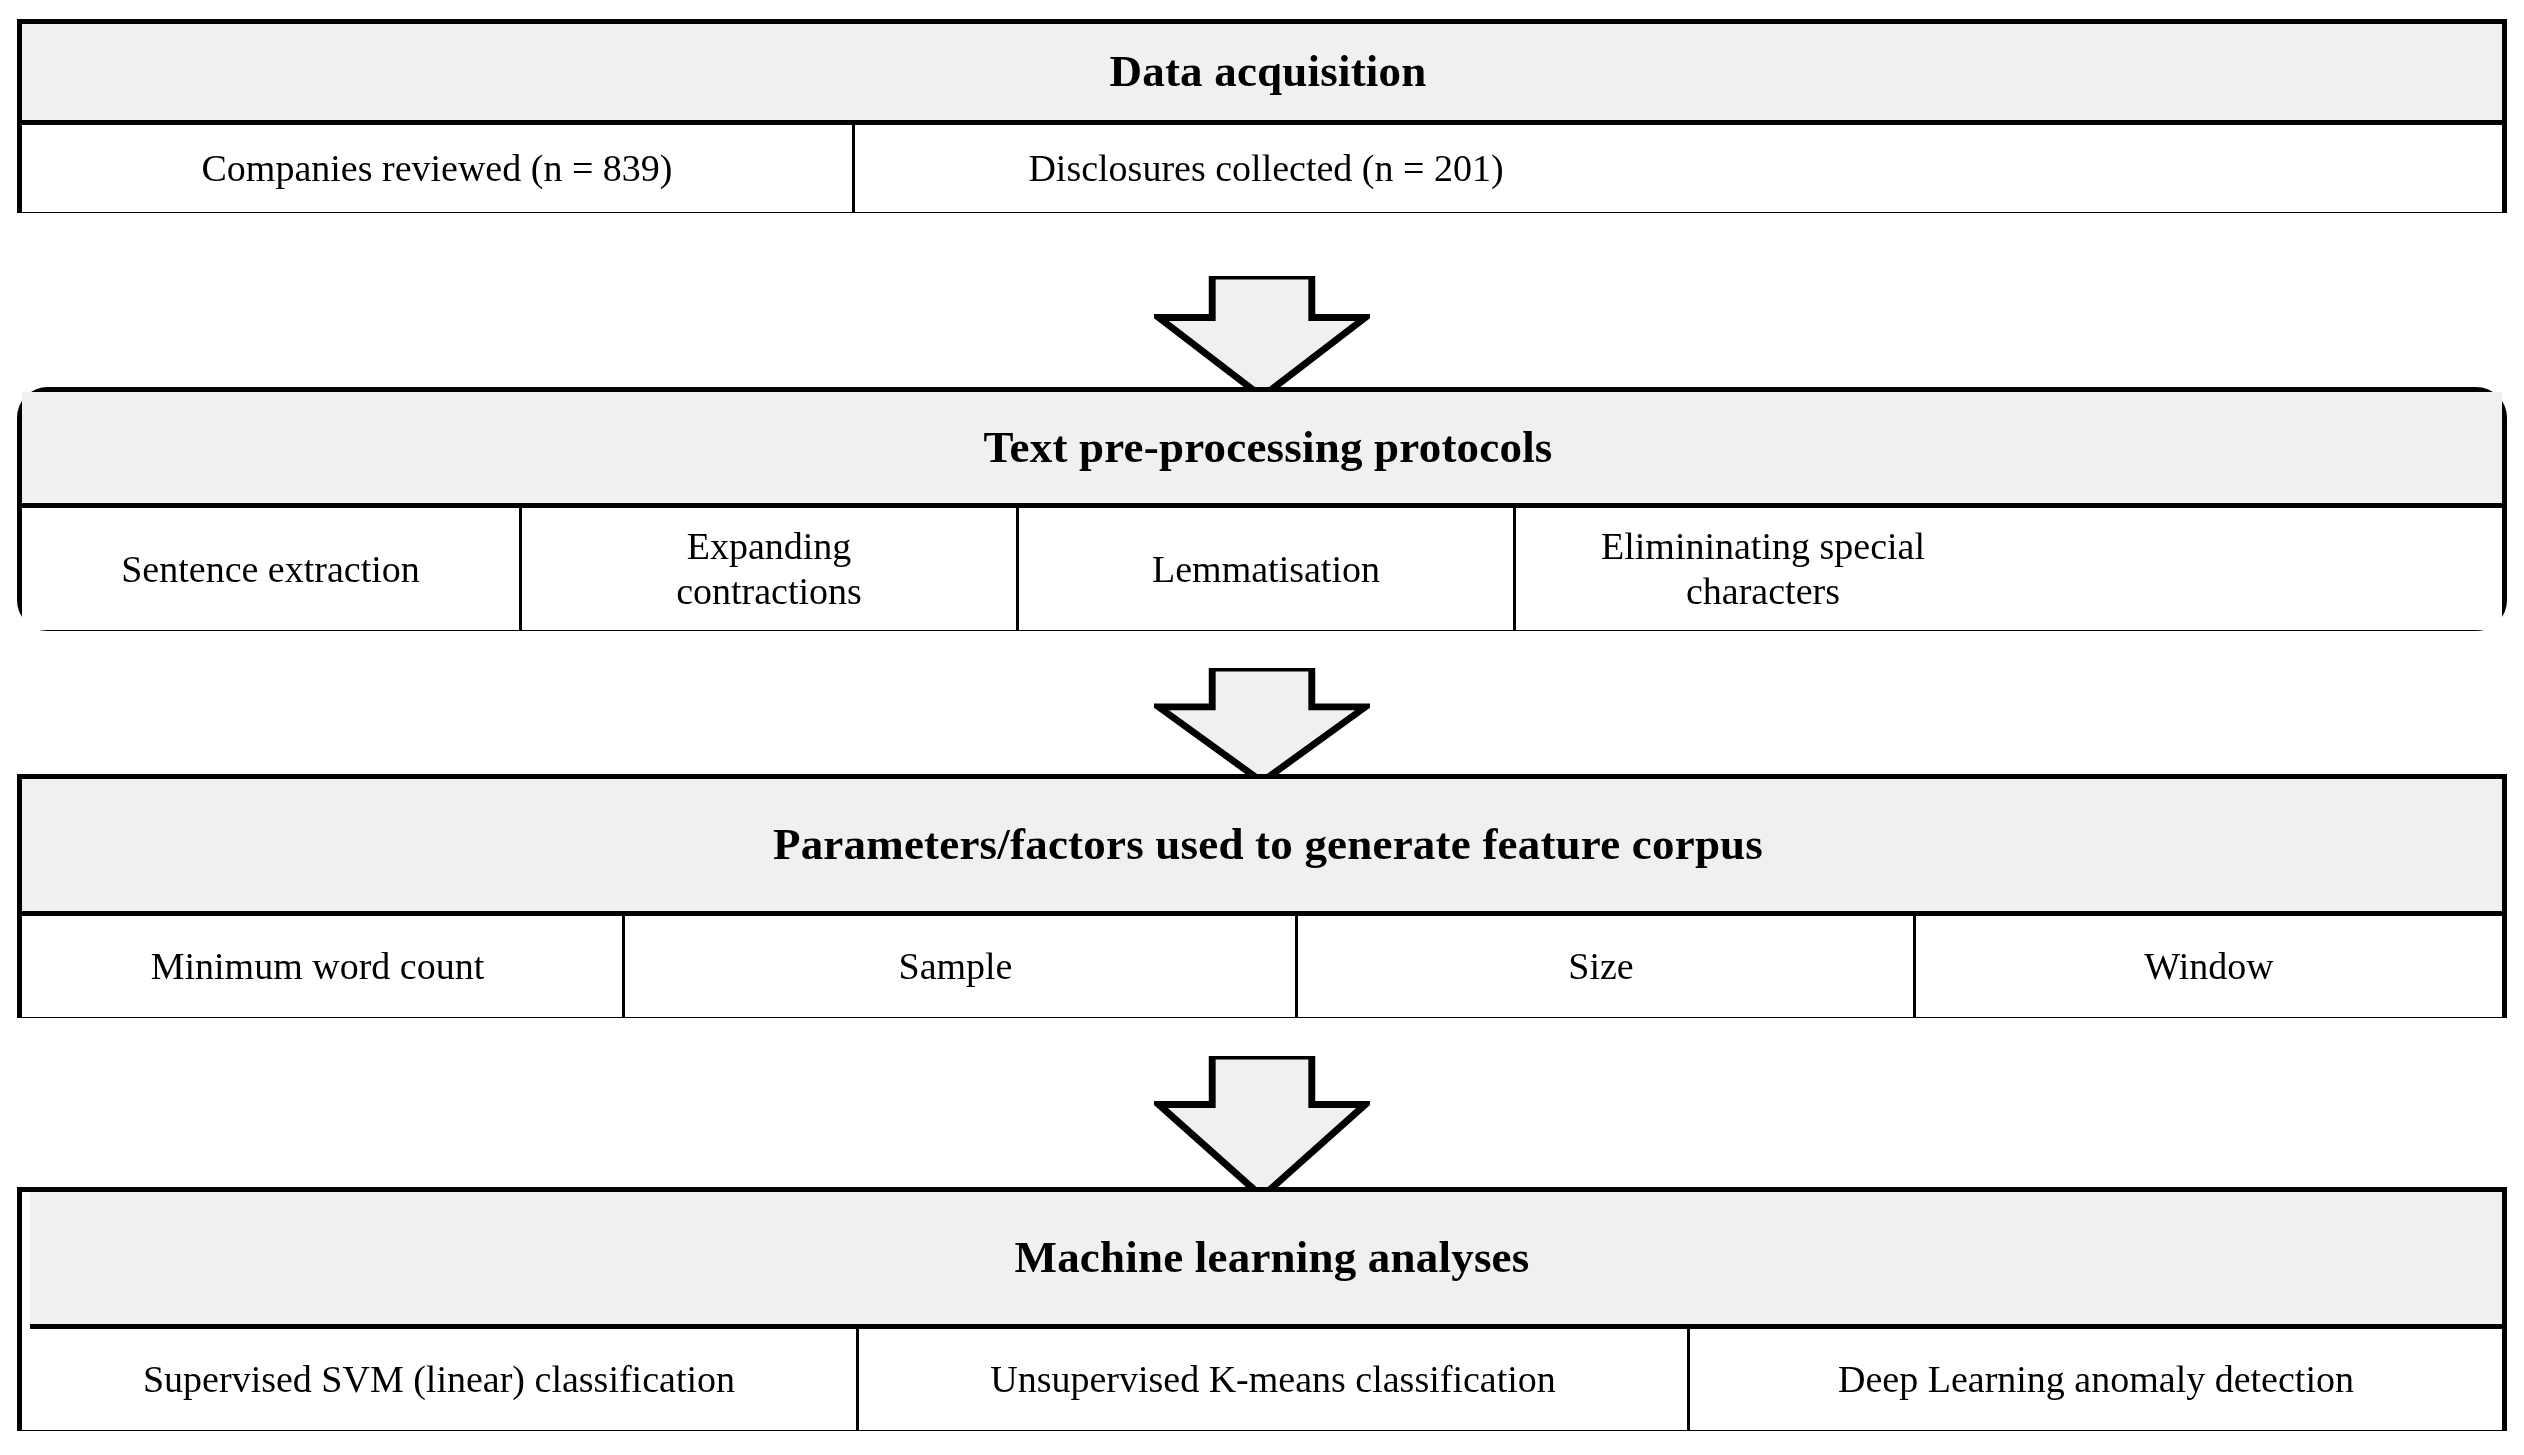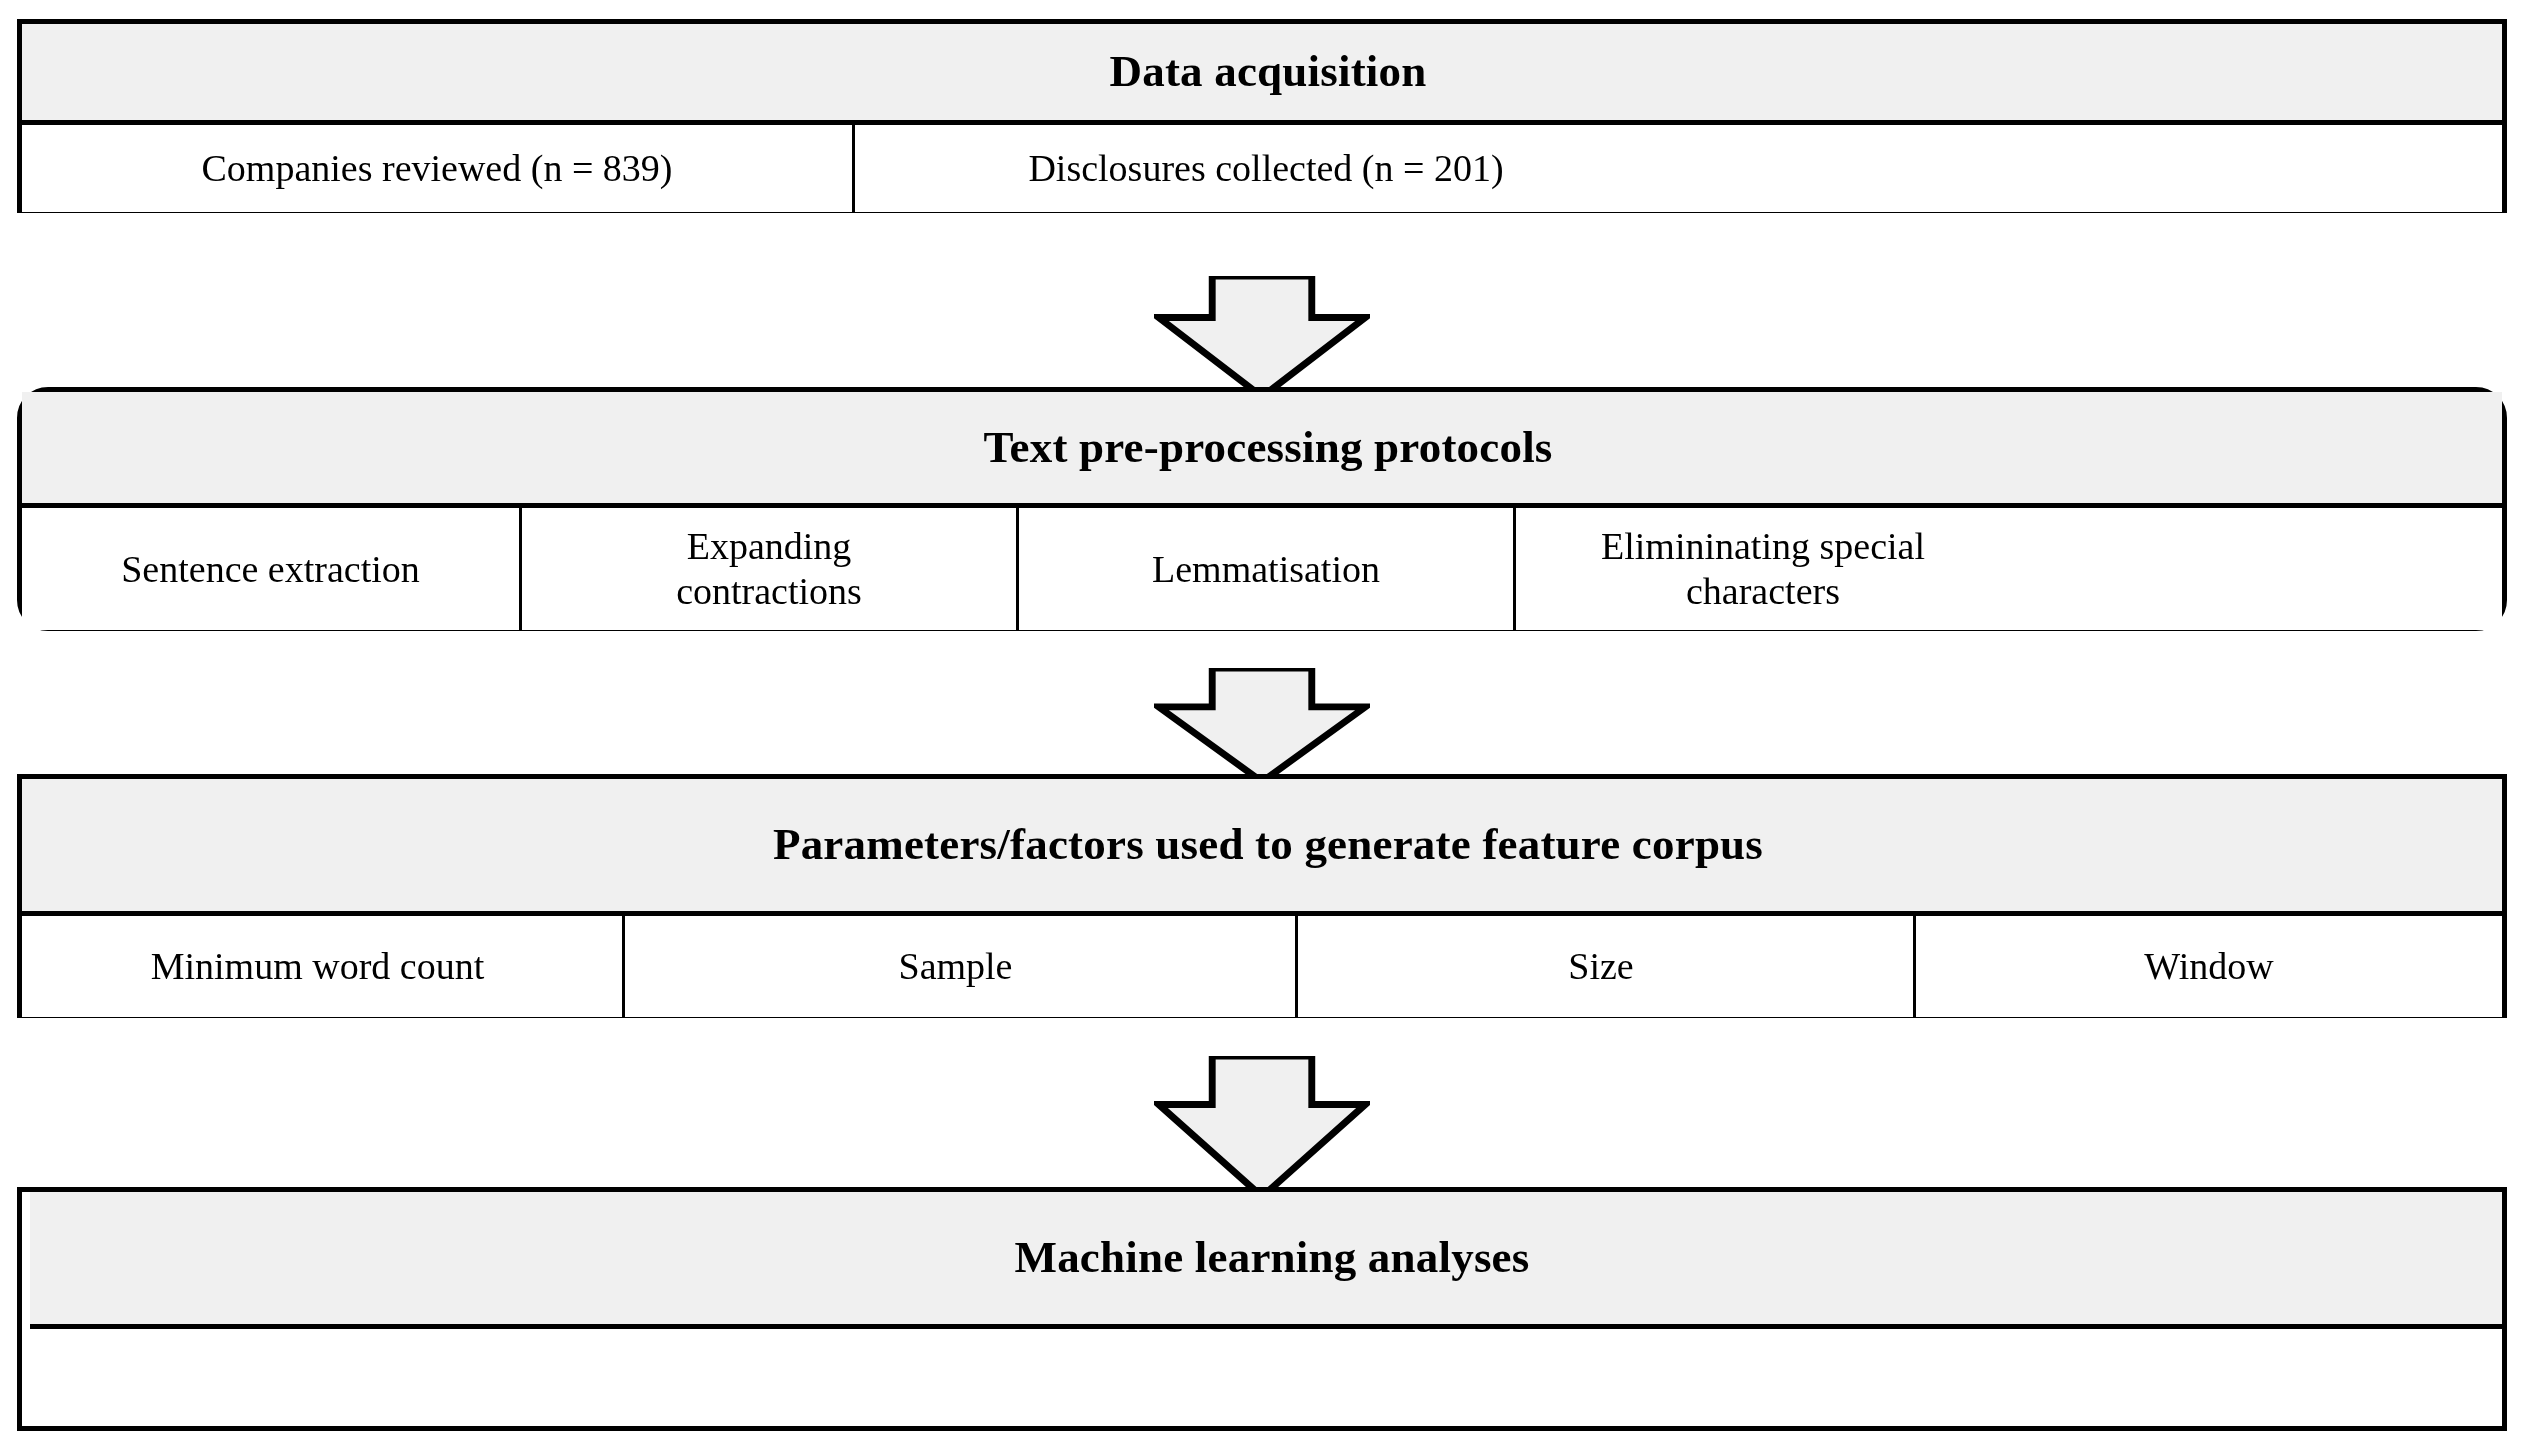--- a/index.html
+++ b/index.html
@@ -181,16 +181,27 @@
   <div class="arrow" id="arrow-3">
     <svg viewBox="0 0 282 186" preserveAspectRatio="none" aria-hidden="true">
       <polygon points="76,0 206,0 206,63 276,63 141,183 6,63 76,63" fill="#f0f0f0" stroke="#000000" stroke-width="9" stroke-linejoin="miter"></polygon>
     </svg>
   </div>
 
   <div class="stage" id="stage-4">
     <div class="stage-header">
       <div class="stage-title">Machine learning analyses</div>
     </div>
+    <div class="stage-row">
+      <div class="cell" style="flex:0 0 834px">
+        <span class="cell-label">Supervised SVM (linear) classification</span>
+      </div>
+      <div class="cell" style="flex:0 0 831px">
+        <span class="cell-label">Unsupervised K-means classification</span>
+      </div>
+      <div class="cell" style="flex:1 1 auto">
+        <span class="cell-label">Deep Learning anomaly detection</span>
+      </div>
+    </div>
   </div>
 
 </div>
 
 
 </body></html>

